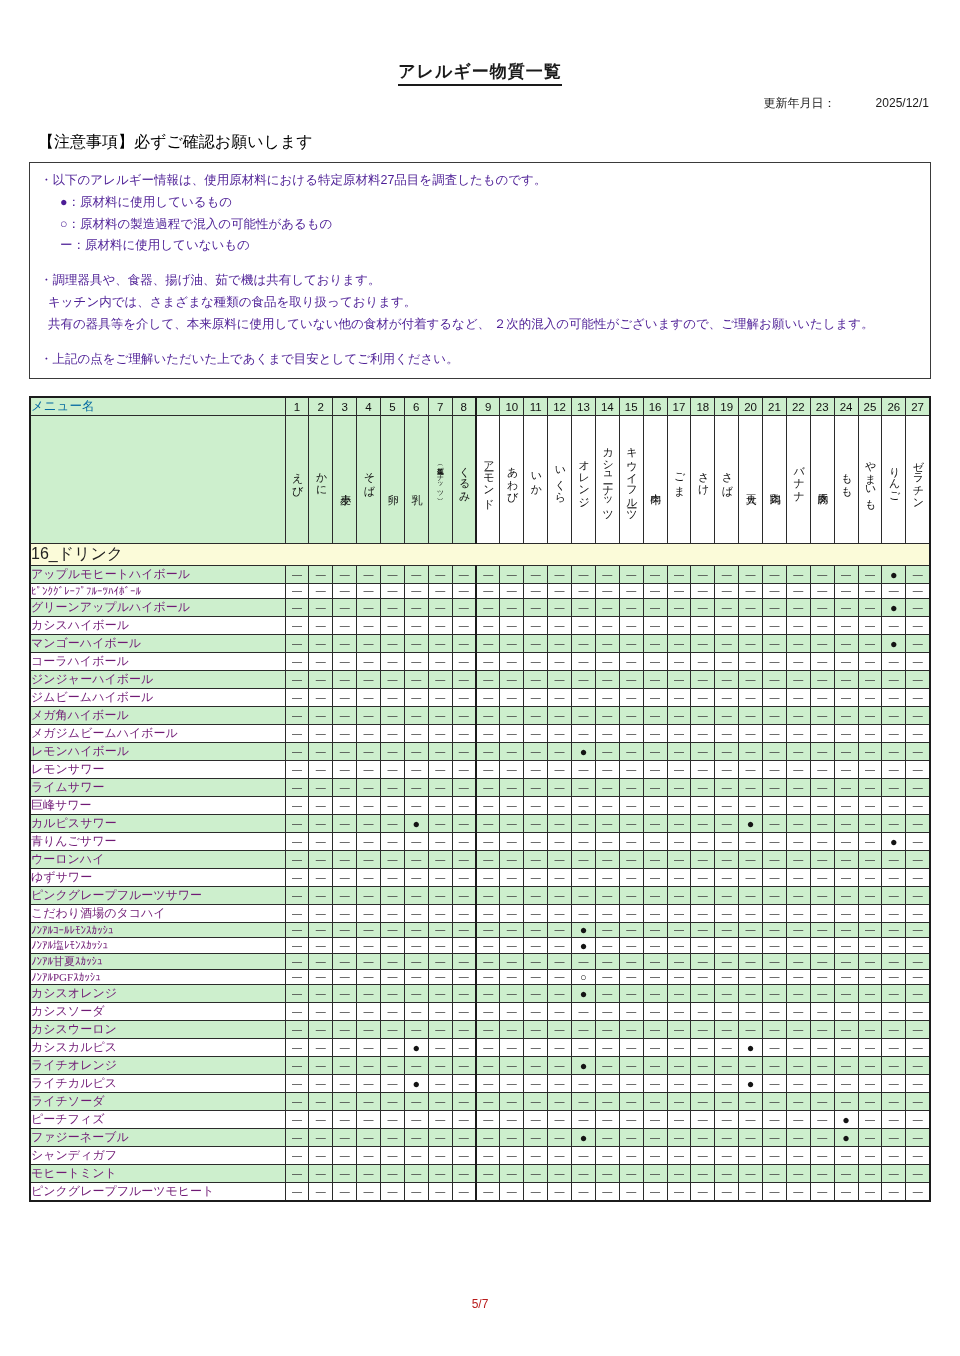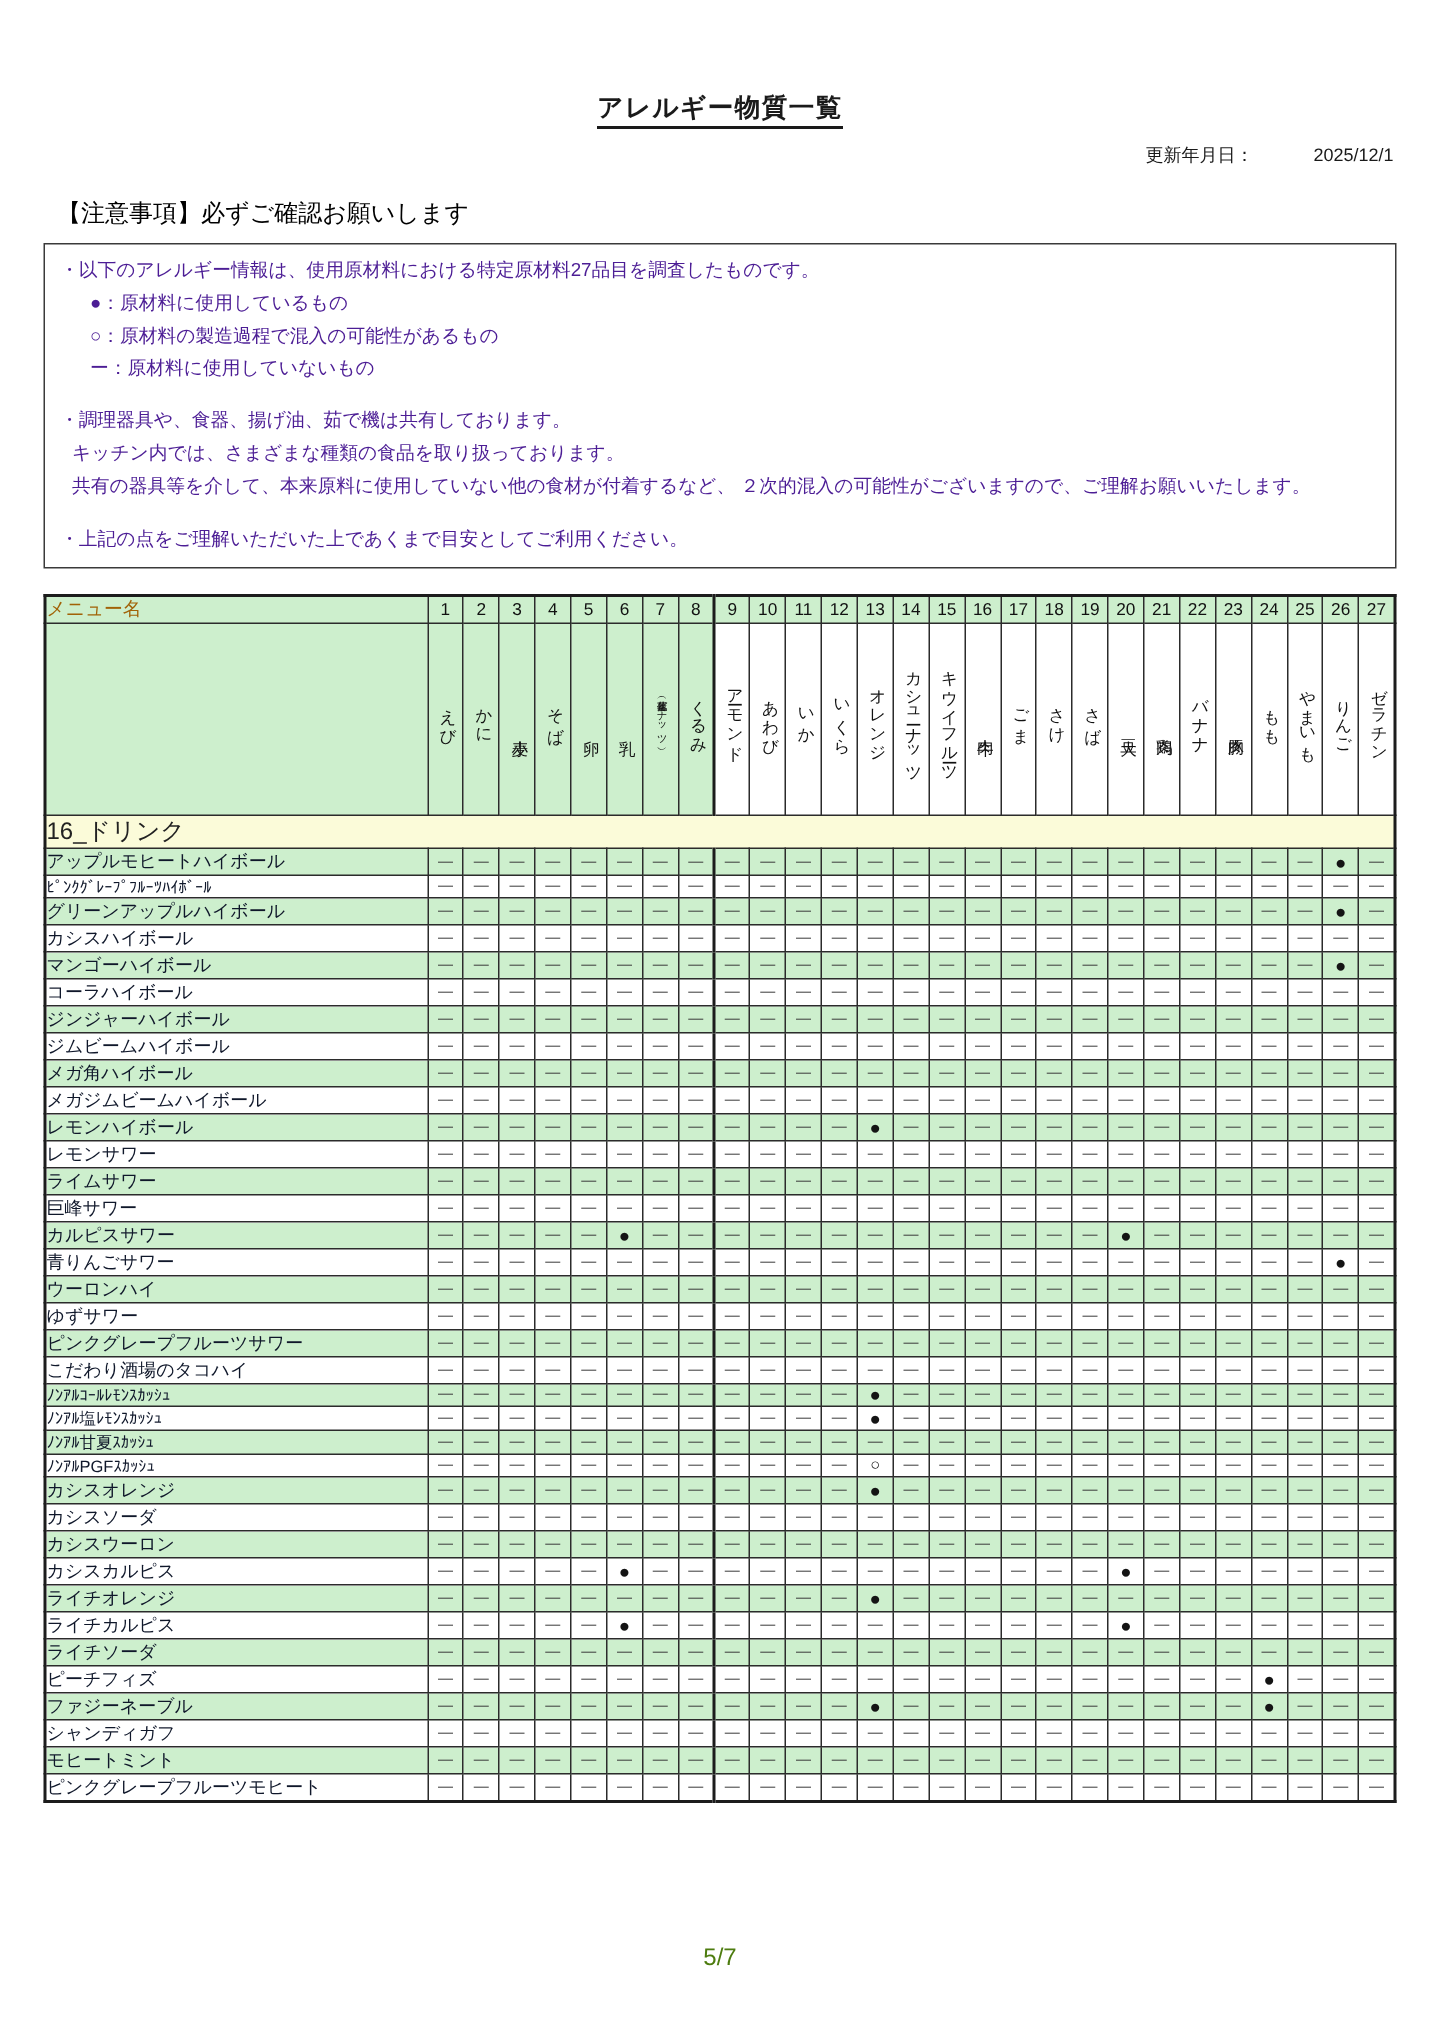--- a/index.html
+++ b/index.html
@@ -31,52 +31,52 @@
   table.allergy{
     width:902px;margin:17px auto 0;border-collapse:collapse;table-layout:fixed;
     border:2px solid #1c1c1c;
   }
   .allergy th,.allergy td{
     border:1px solid var(--bdr,#2b2b2b);padding:0;box-sizing:border-box;
     font-weight:normal;
   }
   .menu-w{width:255px;}
   .th-menu{
-    background:var(--green);text-align:left;font-size:12.5px;color:#a16207;
+    background:var(--green);text-align:left;font-size:12.5px;color:#0369a1;
     padding:1px 5px;height:17px;border-right:2px solid #1c1c1c;
   }
   .th-menu-empty{background:var(--green);border-right:2px solid #1c1c1c;}
   .th-num{background:var(--green);text-align:center;font-size:11.5px;height:17px;color:#111;}
   .th-name{height:128px;vertical-align:middle;text-align:center;background:#ffffff;}
   .th-name.mand{background:var(--green);}
   .th-name .v{
     writing-mode:vertical-rl;text-orientation:upright;display:inline-block;
     font-size:11px;line-height:1.05;color:#111;
   }
   .th-name .v.tiny{font-size:6.8px;line-height:1.1;}
   .c8{border-right:2px solid #1c1c1c !important;}
   .section-td{
     background:var(--yellow);font-size:16px;color:#222;text-align:left;
     padding:1px 5px;height:15px;
   }
   .menu-cell{
-    font-size:12px;color:#0f172a;padding:0 4px;height:15px;white-space:nowrap;
-    overflow:hidden;border-right:2px solid #1c1c1c;background:#fff;
+    font-size:12px;color:#701a75;padding:0 4px;height:15px;white-space:nowrap;
+    overflow:hidden;border-right:2px solid #1c1c1c;background:#fff;font-family:Liberation Serif, serif;
   }
   .menu-cell.small{font-size:11px;}
   tr.alt .menu-cell,tr.alt .cell{background:var(--green);}
   .cell{
     text-align:center;font-size:10px;color:#3c3c3c;line-height:1;background:#fff;
     height:15px;vertical-align:middle;
   }
   .cell.mark-b{font-size:12.5px;color:#141414;}
   .cell.mark-w{font-size:11px;color:#141414;}
   .footer{
     position:absolute;left:0;top:1297px;width:100%;text-align:center;
-    font-size:16px;color:#4d7c0f;
+    font-size:12px;color:#b91c1c;
   }
 </style>
 </head>
 <body>
 
 <div class="title-wrap">
   <span class="title">アレルギー物質一覧</span>
 </div>
 
 <div class="updated">

